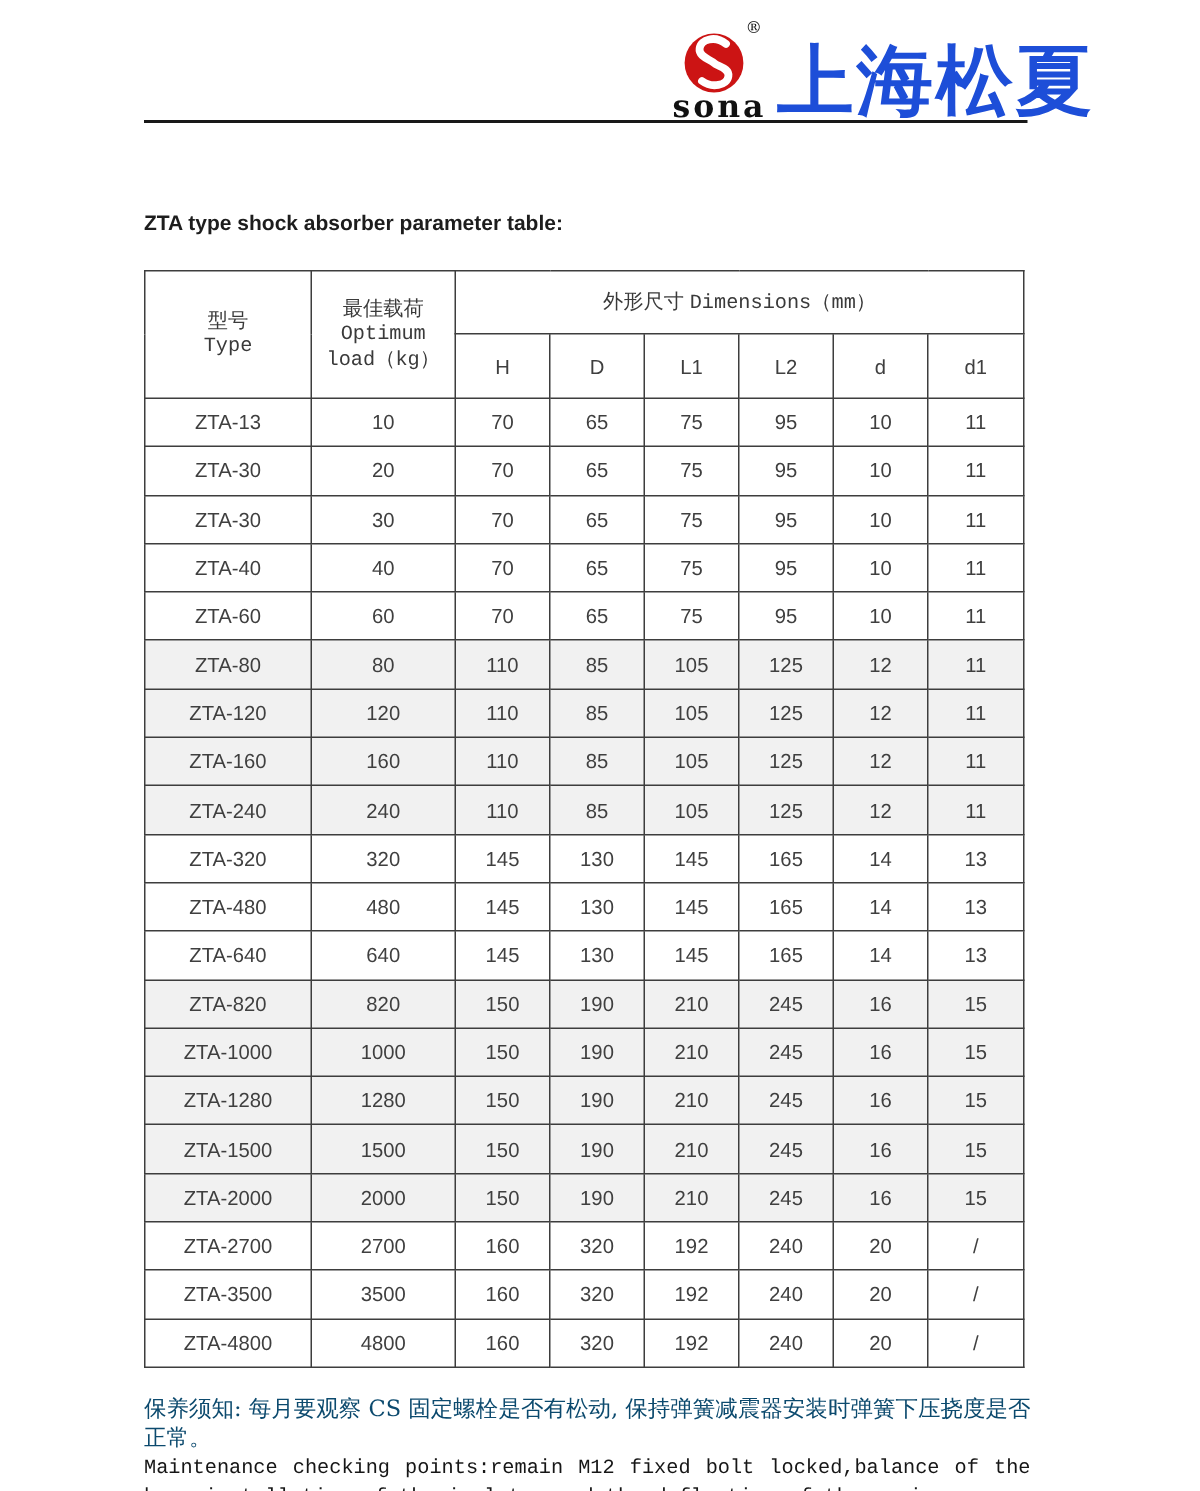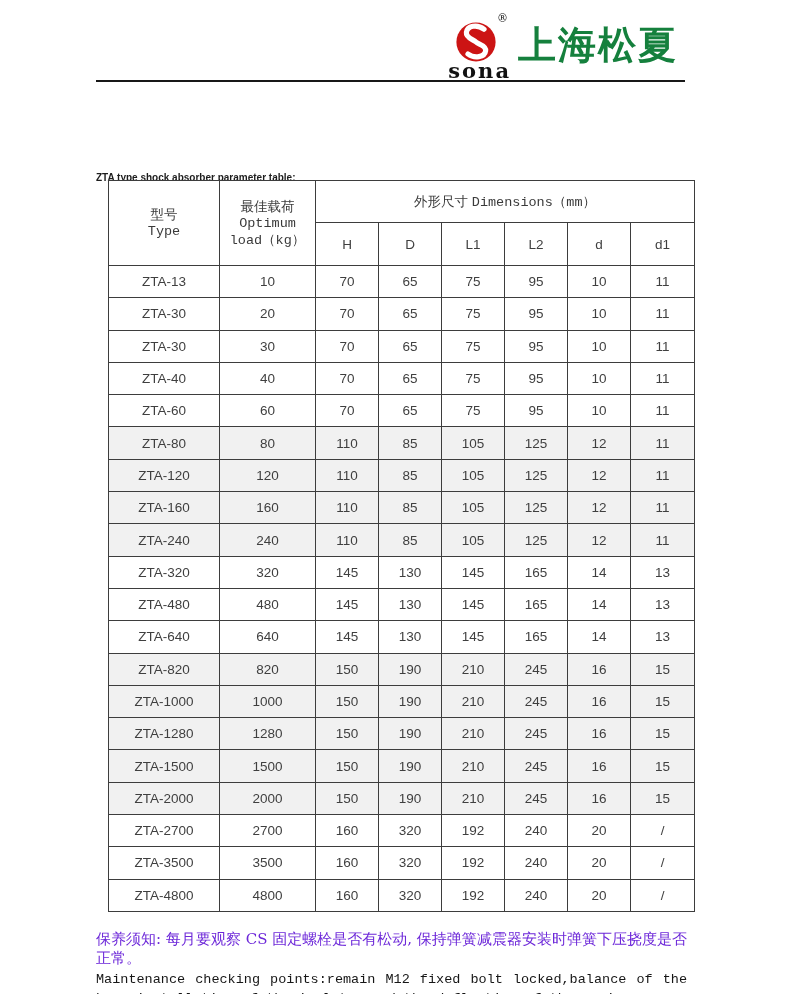--- a/index.html
+++ b/index.html
@@ -12,49 +12,49 @@
     overflow:hidden;
   }
 
   
   .logo-mark { position:absolute; left:456px; top:21px; width:40px; height:42px; }
   .logo-reg  { position:absolute; left:497px; top:12px; font-size:11px; color:#111;
                font-family:"DejaVu Serif", serif; }
   .logo-sona { position:absolute; left:443px; top:58px; width:68px; text-align:right;
                font-family:"DejaVu Serif", serif; font-weight:bold; font-size:21px;
                letter-spacing:2px; color:#111; }
-  .logo-company { position:absolute; left:518px; top:20px; font-size:38px; font-weight:900;
-               color:#15803d; letter-spacing:2px; font-family:"DejaVu Sans", sans-serif;
+  .logo-company { position:absolute; left:518px; top:20px; font-size:51px; font-weight:900;
+               color:#1d4ed8; letter-spacing:2px; font-family:"DejaVu Sans", sans-serif;
                white-space:nowrap; }
   .header-rule { position:absolute; left:96px; top:80px; width:589px; height:2px; background:#181818; }
 
   
   .title-zh { position:absolute; left:96px; top:114px; font-size:15px; color:#1d1d1d;
               font-family:"DejaVu Serif", serif; }
-  .title-en { position:absolute; left:96px; top:140px; font-size:10px; font-weight:bold;
-              color:#1d1d1d; font-family:"Liberation Sans", sans-serif;margin-top:32px; }
+  .title-en { position:absolute; left:96px; top:140px; font-size:14px; font-weight:bold;
+              color:#1d1d1d; font-family:"Liberation Sans", sans-serif; }
 
   
-  .param-table { position:absolute; left:108px; top:180px; width:587px;
+  .param-table { position:absolute; left:96px; top:180px; width:587px;
                  border-collapse:collapse; table-layout:fixed; }
   .param-table th, .param-table td {
     border:1px solid #3d3d3d; text-align:center; vertical-align:middle;
     padding:0; color:#3f3f3f; font-size:13.5px; font-weight:normal;
     background:#ffffff;
   }
   .param-table thead tr.h1 { height:42px; }
   .param-table thead tr.h2 { height:43px; }
   .param-table tbody tr    { height:32.3px; }
   .param-table tbody tr.shaded td { background:#f1f1f1; }
   .hdr-zh { font-family:"DejaVu Serif", serif; font-size:13.5px; color:#3a3a3a; line-height:17px; }
   .hdr-en { font-family:Liberation Mono, monospace; font-size:13.5px; color:#3a3a3a; line-height:17px; }
 
   
   .footer { position:absolute; left:96px; top:930px; width:591px; text-align:justify; }
-  .footer-zh { font-family:"DejaVu Serif", serif; font-size:15px; color:#6d28d9;
+  .footer-zh { font-family:"DejaVu Serif", serif; font-size:15px; color:#0c4a6e;
                line-height:19px; margin-bottom:2px; }
   .footer-en { font-family:"Liberation Mono", monospace; font-size:13.5px; color:#161616;
                line-height:19px; text-align:justify; }
 </style>
 </head>
 <body>
 
 <div class="page">
 
   <div class="logo-mark">

